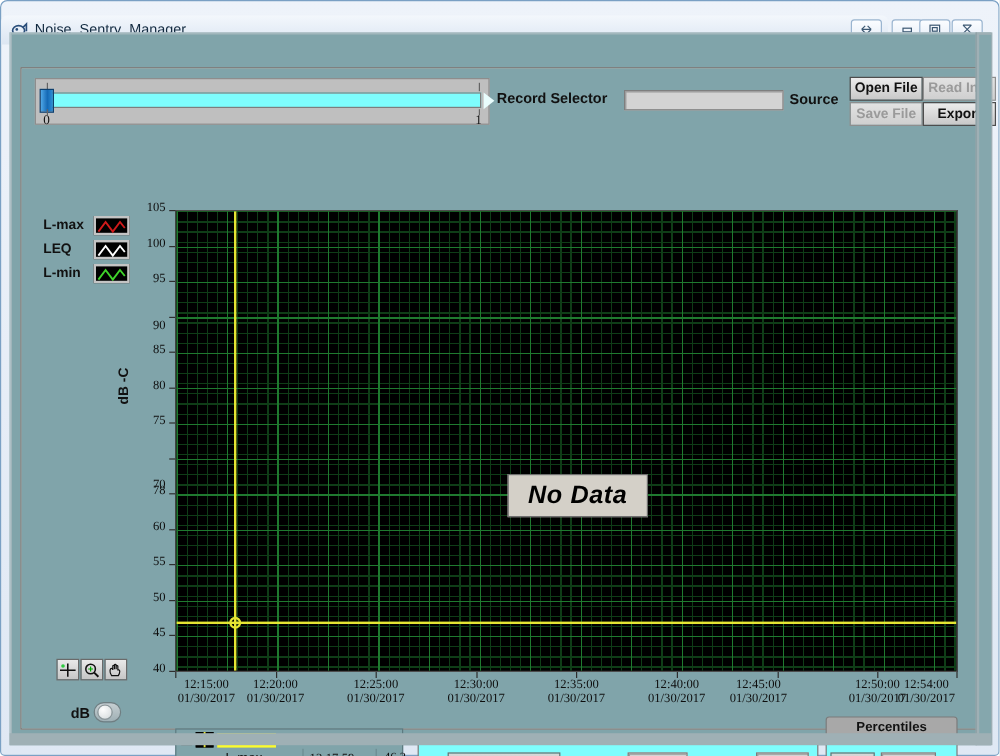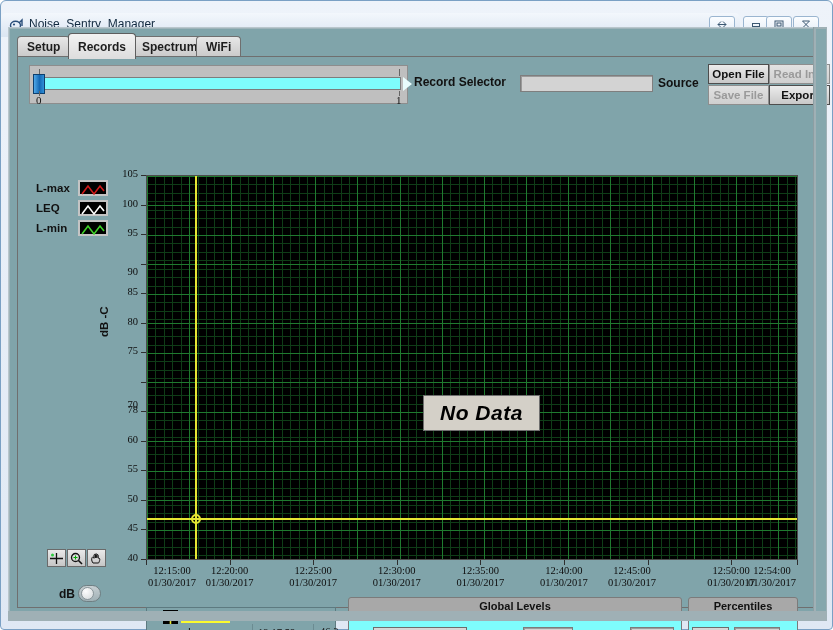--- a/index.html
+++ b/index.html
@@ -490,34 +490,20 @@
     <div class="wbtn" id="wbtn-close">
       <svg width="14" height="11" viewBox="0 0 14 11">
         <path d="M3.5 2 L10.5 9 M10.5 2 L3.5 9 M3.5 2 L10.5 2 M3.5 9 L10.5 9" fill="none" stroke="#3c5872" stroke-width="1"></path>
       </svg>
     </div>
   </div>
 
   <div id="client">
     <div id="panel">
 
-      <div id="tabstrip">
-        <div class="tab" style="left:0px;">
-            <span>Setup</span>
-          </div>
-        <div class="tab active" style="left:51px;">
-            <span>Records</span>
-          </div>
-        <div class="tab" style="left:115px;">
-            <span>Spectrum</span>
-          </div>
-        <div class="tab" style="left:179px;">
-            <span>WiFi</span>
-          </div>
-      </div>
 
       <div id="tabbody">
         <div id="tabinner">
 
           <div id="slider-frame">
             <div class="slider-tick low"></div>
             <div class="slider-tick high"></div>
             <div id="slider-track"></div>
             <div id="slider-arrow"></div>
             <div id="slider-thumb"></div>
@@ -665,21 +651,20 @@
               <span id="cursor-time">
                 <span>12:17:59</span><br>
                 
               </span>
               <span id="cursor-value">46.3</span>
             </div>
             <div class="cursor-sep" style="left:105px;"></div>
             <div class="cursor-sep" style="left:166px;"></div>
           </div>
 
-          <div class="grp-header" id="global-header">Global Levels</div>
           <div class="grp-body" id="global-body"></div>
 
           <div class="combo" id="calc-combo">
             
             
           </div>
 
           <div class="numeric" id="leq-value">0</div>
 
           <div class="numeric" id="dose-value">0</div>

